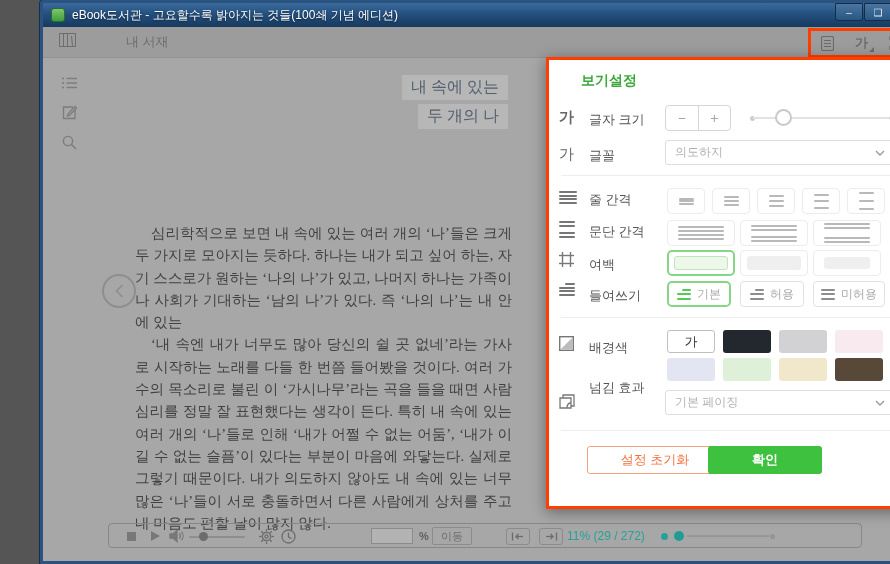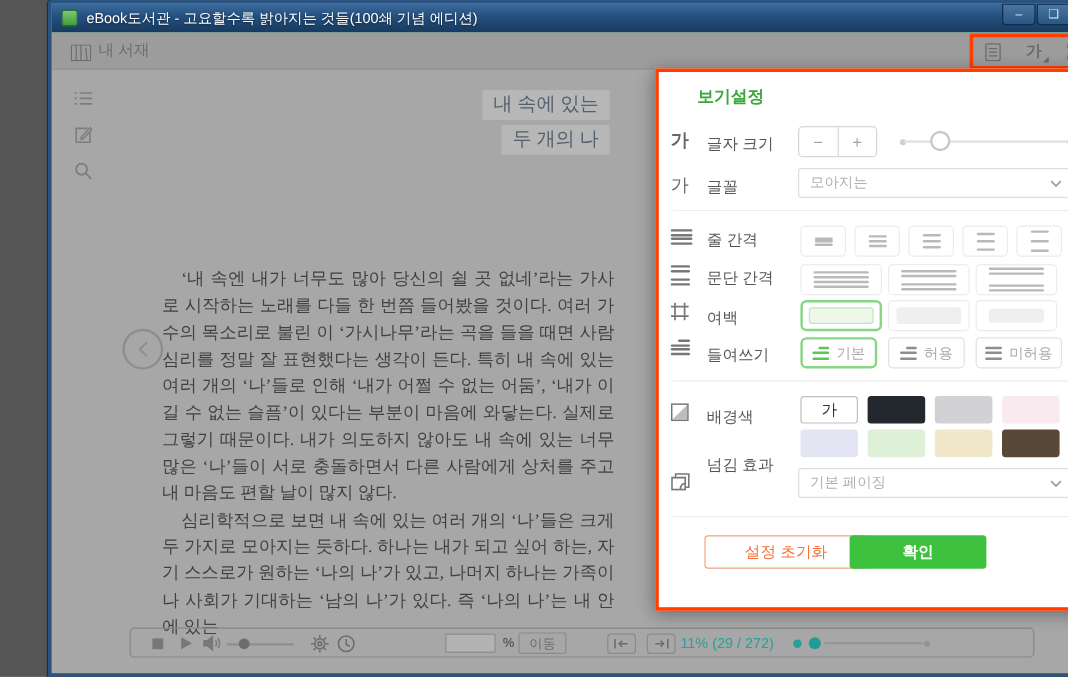--- a/index.html
+++ b/index.html
@@ -12,21 +12,21 @@
   .appicon { width:14px; height:14px; margin-left:8px; background:linear-gradient(#7ec86a,#3f9e3f);
     border-radius:3px; border:1px solid #2c6e2c; }
   .apptitle { color:#fff; font-size:12px; margin-left:7px; text-shadow:0 1px 2px #00000088; }
   .winctl { position:absolute; right:6px; top:0; display:flex; }
   .winbtn { width:28px; height:18px; margin-left:1px; background:linear-gradient(#49759f,#2a5685);
     border:1px solid #142c47; border-radius:0 0 3px 3px; color:#dce8f4; font-size:10px;
     display:flex; align-items:center; justify-content:center; }
   
   .content { position:absolute; left:0; top:24px; width:884px; height:534px; background:#a7a7a7; overflow:hidden; }
   .topbar { position:absolute; left:0; top:0; width:884px; height:31px; background:#9c9c9c; border-bottom:1px solid #929292; }
-  .libbtn { position:absolute; left:16px; top:6px; display:flex; align-items:flex-end; color:#6d6d6d; font-size:13px; }
+  .libbtn { position:absolute; left:16px; top:6px; display:flex; align-items:flex-start; color:#6d6d6d; font-size:13px;gap:44px; }
   .libbtn svg { margin-right:6px; }
   .tool-group { position:absolute; left:765px; top:1px; width:110px; height:30px;
     border:3px solid #ff3e00; display:flex; align-items:center; justify-content:space-around; }
   .tbicon { color:#6b6b6b; display:flex; align-items:center; }
   .fontglyph { font-size:13px; font-weight:bold; color:#6b6b6b; position:relative; }
   .fontglyph::after { content:""; position:absolute; right:-6px; bottom:0; border-left:5px solid transparent; border-bottom:5px solid #6b6b6b; }
   
   .side-icon { position:absolute; left:19px; color:#7c7c7c; }
   
   .chapbox { position:absolute; right:419px; background:#b7b7b7; color:#54606e;
@@ -163,22 +163,22 @@
       <svg width="15" height="15" viewBox="0 0 15 15" fill="none" stroke="#7c7c7c" stroke-width="1.4">
         <circle cx="6" cy="6" r="4.6"></circle>
           <line x1="9.5" y1="9.5" x2="14" y2="14"></line>
       </svg>
     </span>
 
     <div class="chapbox" style="top:77px">두 개의 나</div>
     <div class="chapbox" style="top:48px">내 속에 있는</div>
 
     <div class="bodytext">
+      <p>심리학적으로 보면 내 속에 있는 여러 개의 ‘나’들은 크게 두 가지로 모아지는 듯하다. 하나는 내가 되고 싶어 하는, 자기 스스로가 원하는 ‘나의 나’가 있고, 나머지 하나는 가족이나 사회가 기대하는 ‘남의 나’가 있다. 즉 ‘나의 나’는 내 안에 있는</p>
       <p>‘내 속엔 내가 너무도 많아 당신의 쉴 곳 없네’라는 가사로 시작하는 노래를 다들 한 번쯤 들어봤을 것이다. 여러 가수의 목소리로 불린 이 ‘가시나무’라는 곡을 들을 때면 사람 심리를 정말 잘 표현했다는 생각이 든다. 특히 내 속에 있는 여러 개의 ‘나’들로 인해 ‘내가 어쩔 수 없는 어둠’, ‘내가 이길 수 없는 슬픔’이 있다는 부분이 마음에 와닿는다. 실제로 그렇기 때문이다. 내가 의도하지 않아도 내 속에 있는 너무 많은 ‘나’들이 서로 충돌하면서 다른 사람에게 상처를 주고 내 마음도 편할 날이 많지 않다.</p>
-      <p>심리학적으로 보면 내 속에 있는 여러 개의 ‘나’들은 크게 두 가지로 모아지는 듯하다. 하나는 내가 되고 싶어 하는, 자기 스스로가 원하는 ‘나의 나’가 있고, 나머지 하나는 가족이나 사회가 기대하는 ‘남의 나’가 있다. 즉 ‘나의 나’는 내 안에 있는</p>
     </div>
 
 
     <div class="navcircle" style="left:59px; top:247px">
       <svg width="9" height="14" viewBox="0 0 9 14" fill="none" stroke="#8e8e8e" stroke-width="1.6">
           <polyline points="7.5,1 1.5,7 7.5,13"></polyline>
         </svg>
     </div>
     <div class="navcircle" style="left:846px; top:245px">
       <svg width="9" height="14" viewBox="0 0 9 14" fill="none" stroke="#8e8e8e" stroke-width="1.6">
@@ -260,21 +260,21 @@
         <span>+</span>
       </div>
       <span class="slider-dotL"></span>
       <span class="slider-track"></span>
       <span class="slider-dotR"></span>
       <span class="slider-thumb"></span>
 
       <span class="p-licon" style="top:85px; font-size:15px">가</span>
       <span class="p-label" style="left:40px; top:87px">글꼴</span>
       <div class="dropdown" style="top:80px">
-        <span>모아지는</span>
+        <span>의도하지</span>
         <svg width="10" height="6" viewBox="0 0 10 6" fill="none" stroke="#9a9a9a" stroke-width="1.4">
             <polyline points="1,1 5,5 9,1"></polyline>
           </svg>
       </div>
 
       <div class="pdivider" style="top:115px"></div>
 
       <span class="p-licon hl dark" style="top:131px; width:18px; height:13px">
           <i></i>
           <i></i>

